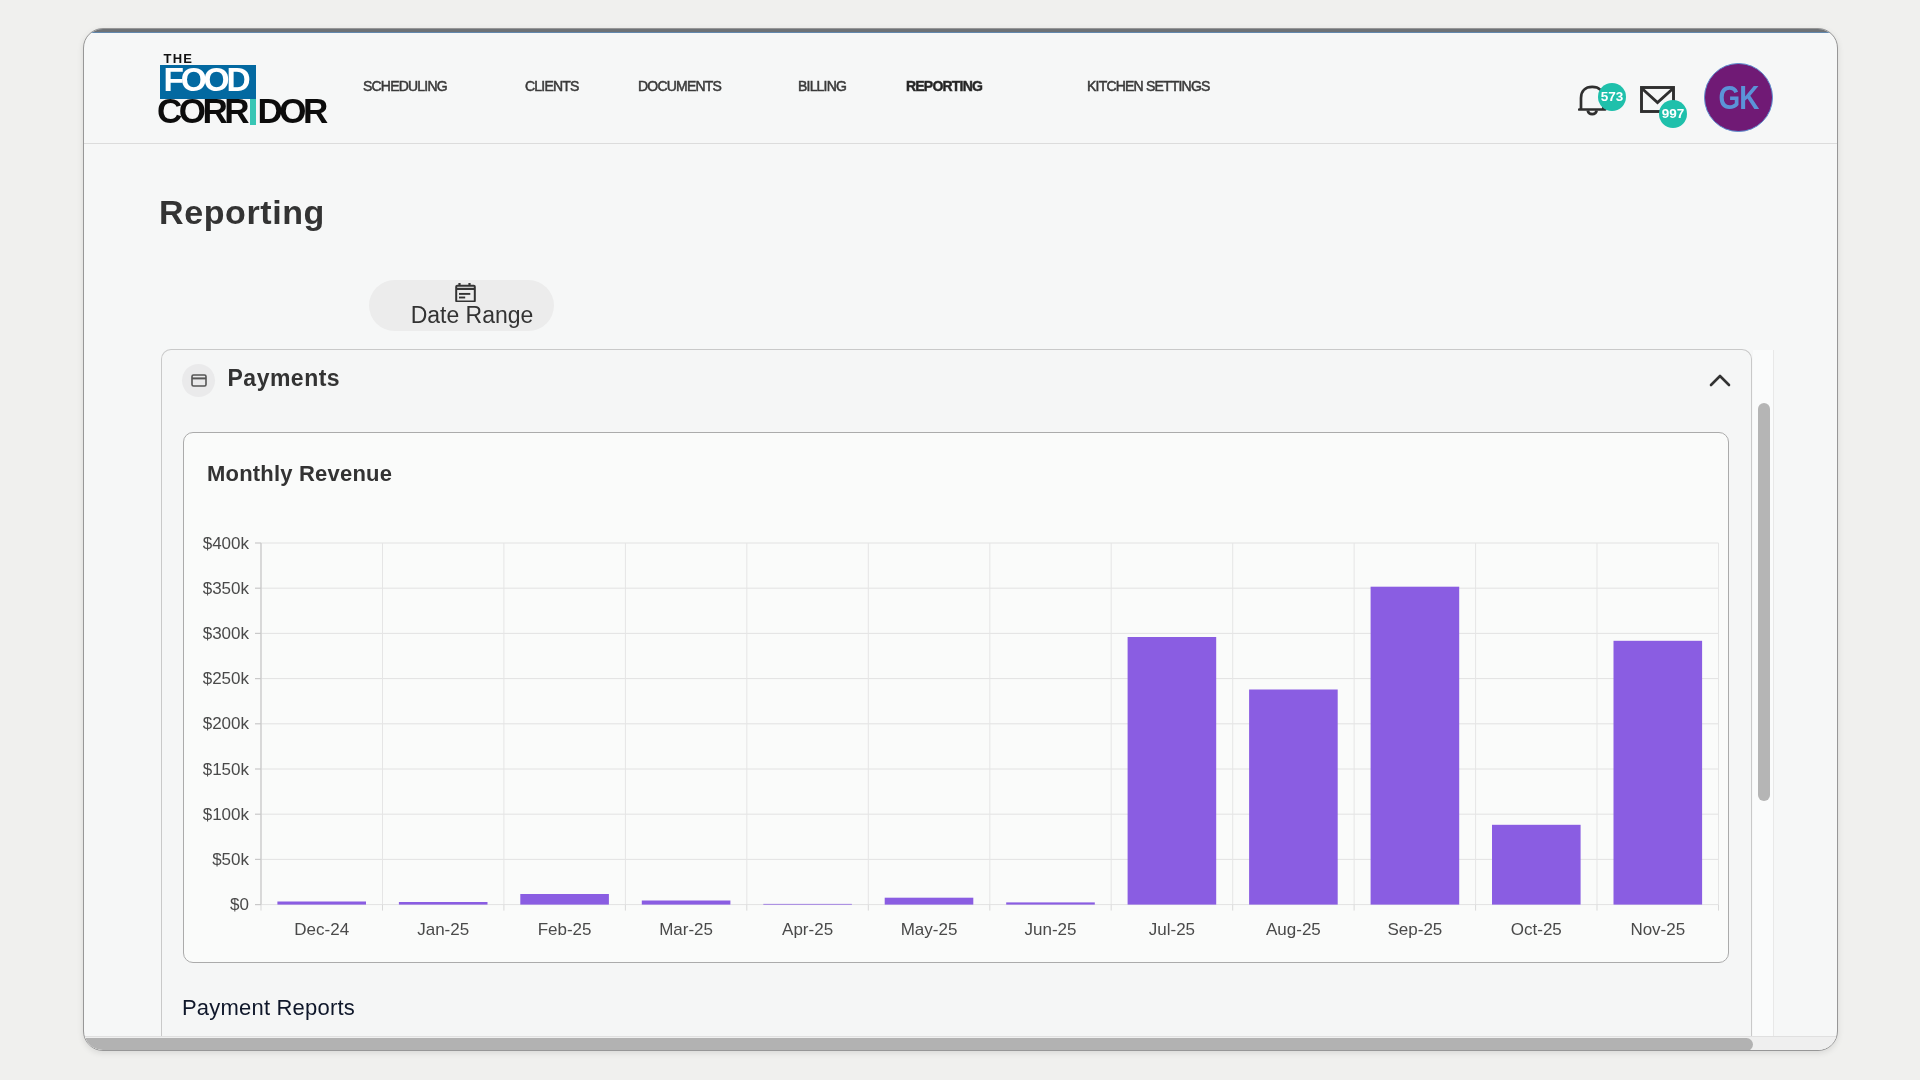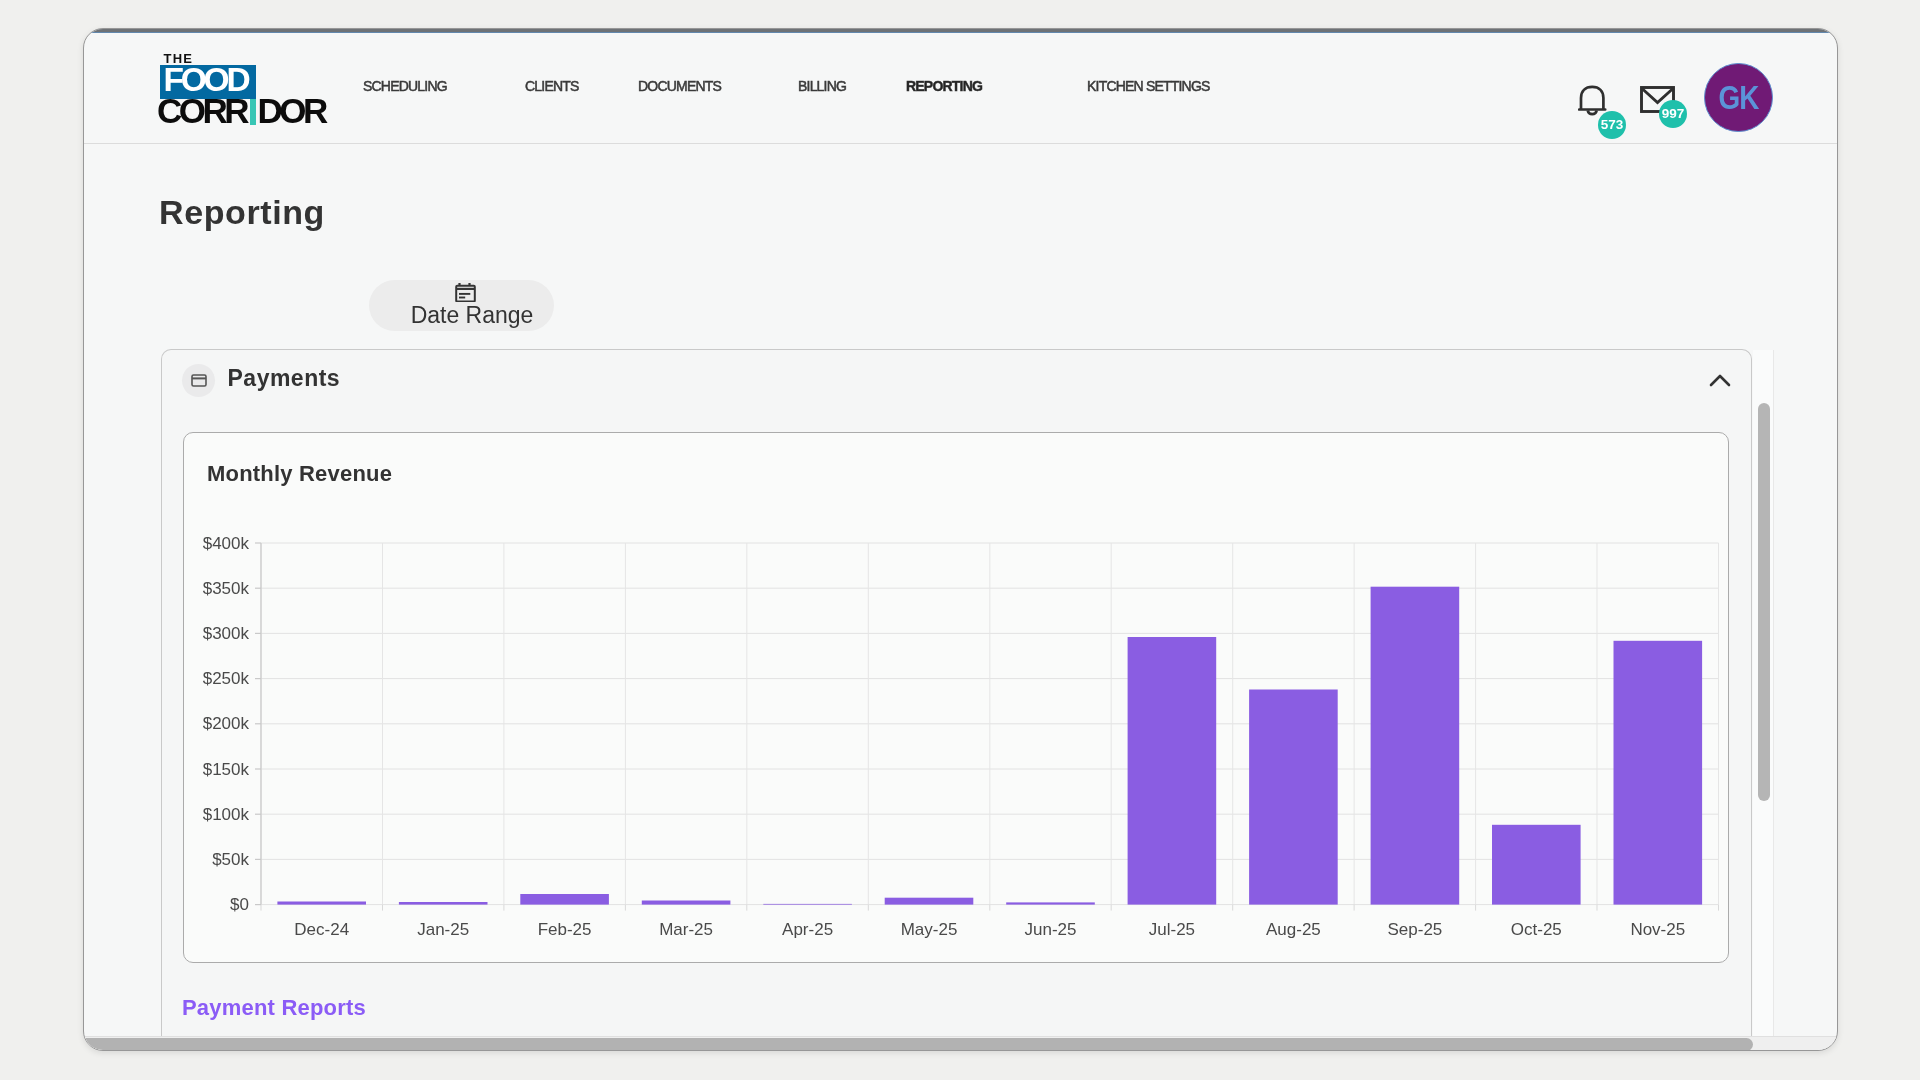--- a/index.html
+++ b/index.html
@@ -47,21 +47,21 @@
              display:flex; align-items:center; justify-content:center; }
   .paytitle { position:absolute; left:143.5px; top:336px; font-size:23px; font-weight:bold; color:#333; letter-spacing:0.5px; }
   .chev { position:absolute; left:1625px; top:344px; }
 
   .mcard { position:absolute; left:99px; top:403px; width:1546px; height:531px; background:#fafbfa;
            border:1px solid #ababab; border-radius:10px; }
   .mtitle { position:absolute; left:123px; top:432px; font-size:22px; font-weight:bold; color:#333; letter-spacing:0.2px; }
 
   .chart { position:absolute; left:99px; top:403px; }
 
-  .payreports { position:absolute; left:98px; top:966px; font-size:22px; font-weight:bold; color:#8b5cf6; letter-spacing:0.2px; }
+  .payreports { position:absolute; left:98px; top:966px; font-size:22px; font-weight:normal; color:#0f172a; letter-spacing:0.2px; }
 
   
   .vgutter { position:absolute; left:1669px; top:321px; width:20px; height:686px; background:#fafbfb; }
   .vline2 { position:absolute; left:1689px; top:321px; width:1px; height:686px; background:#e8e8e8; }
   .vthumb { position:absolute; left:1674px; top:374px; width:12px; height:398px; background:#b5b5b5; border-radius:6px; }
   .hline  { position:absolute; left:0; top:1007px; width:100%; height:1px; background:#e0e0e0; }
   .htrack { position:absolute; left:0; top:1008px; width:100%; height:15px; background:#efefef; }
   .hthumb { position:absolute; left:0; top:1009px; width:1669px; height:13px; background:#b2b2b2; border-radius:0 7px 7px 0; }
 </style>
 </head>
@@ -83,21 +83,21 @@
       <a style="left:554px;">DOCUMENTS</a>
       <a style="left:714px;">BILLING</a>
       <a style="left:822px;" class="active">REPORTING</a>
       <a style="left:971px;margin-left:32px;">KITCHEN SETTINGS</a>
     </div>
     <svg class="hicon" style="left:1494px; top:55px;" width="29" height="36" viewBox="0 0 29 36">
       <path d="M3 25.5 L3 14 C3 7.2 7.2 2.8 14.2 2.8 C21.2 2.8 25.4 7.2 25.4 14 L25.4 25.5" fill="none" stroke="#2f2f2f" stroke-width="2.7" stroke-linejoin="round"></path>
       <path d="M1.2 25.5 L27.2 25.5" stroke="#2f2f2f" stroke-width="2.7" stroke-linecap="round"></path>
       <path d="M9.7 26.5 a4.6 4.6 0 0 0 9 0" fill="none" stroke="#2f2f2f" stroke-width="2.7"></path>
     </svg>
-    <div class="badge" style="left:1514px; top:82px;">573</div>
+    <div class="badge" style="left:1514px; top:54px;">573</div>
     <svg class="hicon" style="left:1556px; top:57px;" width="35" height="27" viewBox="0 0 35 27">
       <rect x="1.5" y="1.5" width="32" height="24" fill="none" stroke="#2f2f2f" stroke-width="2.9"></rect>
       <path d="M2 2.5 L17.5 16.5 L33 2.5" fill="none" stroke="#2f2f2f" stroke-width="2.9"></path>
     </svg>
     <div class="badge" style="left:1575px; top:71px;">997</div>
     <div class="avatar">
         <span>GK</span>
       </div>
   </div>
 

